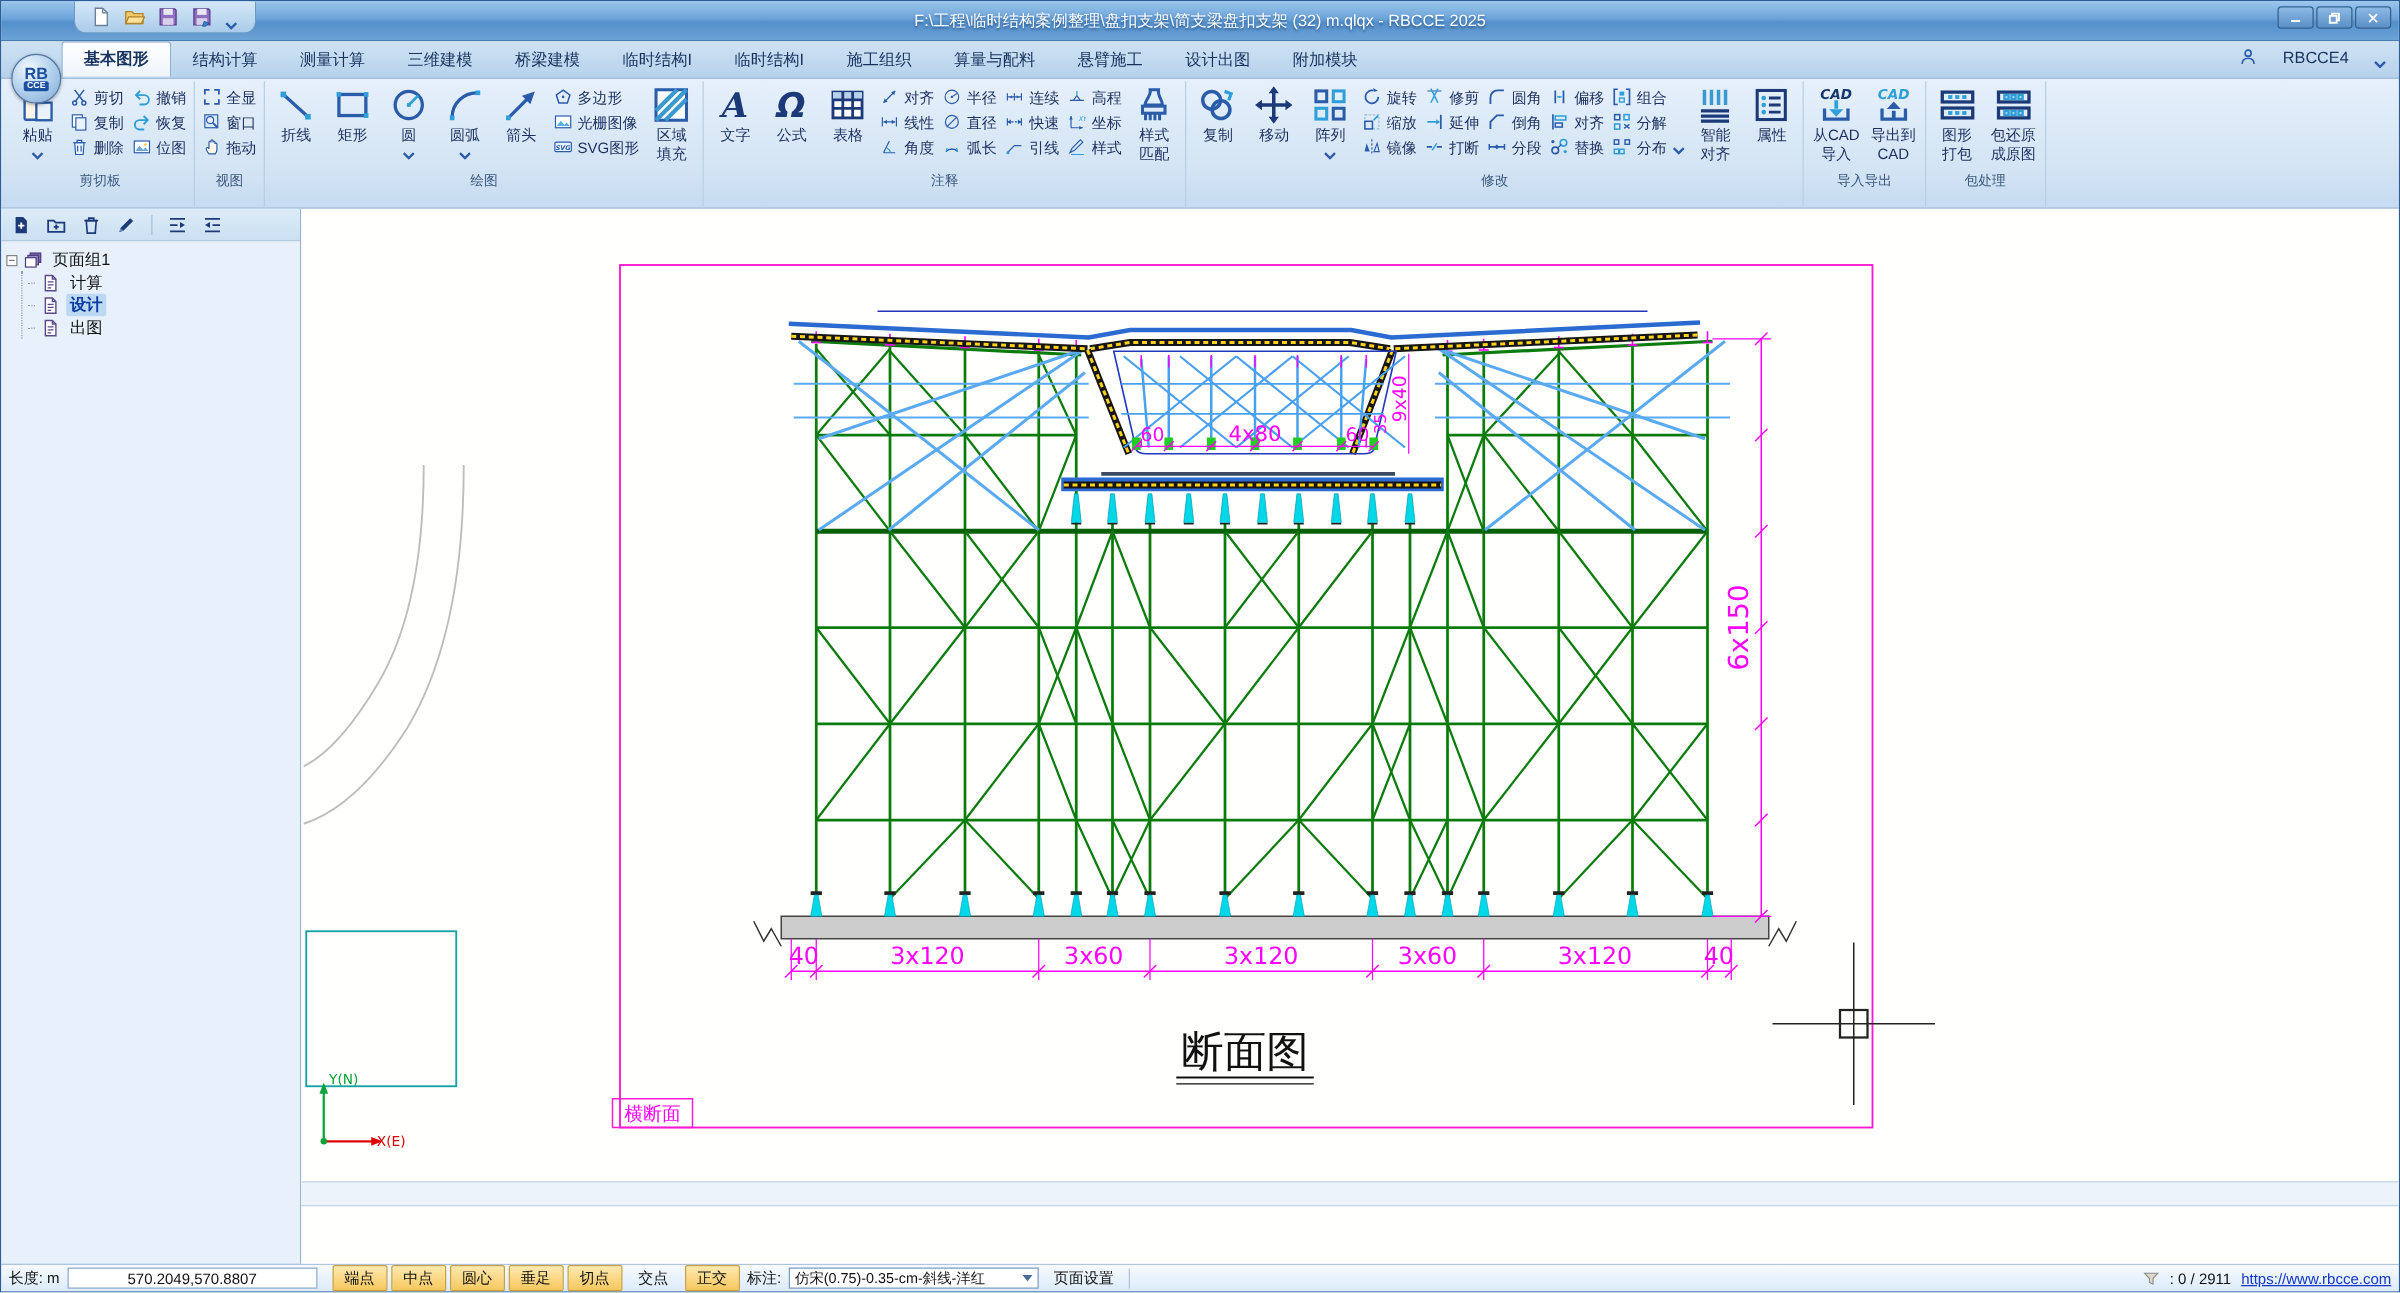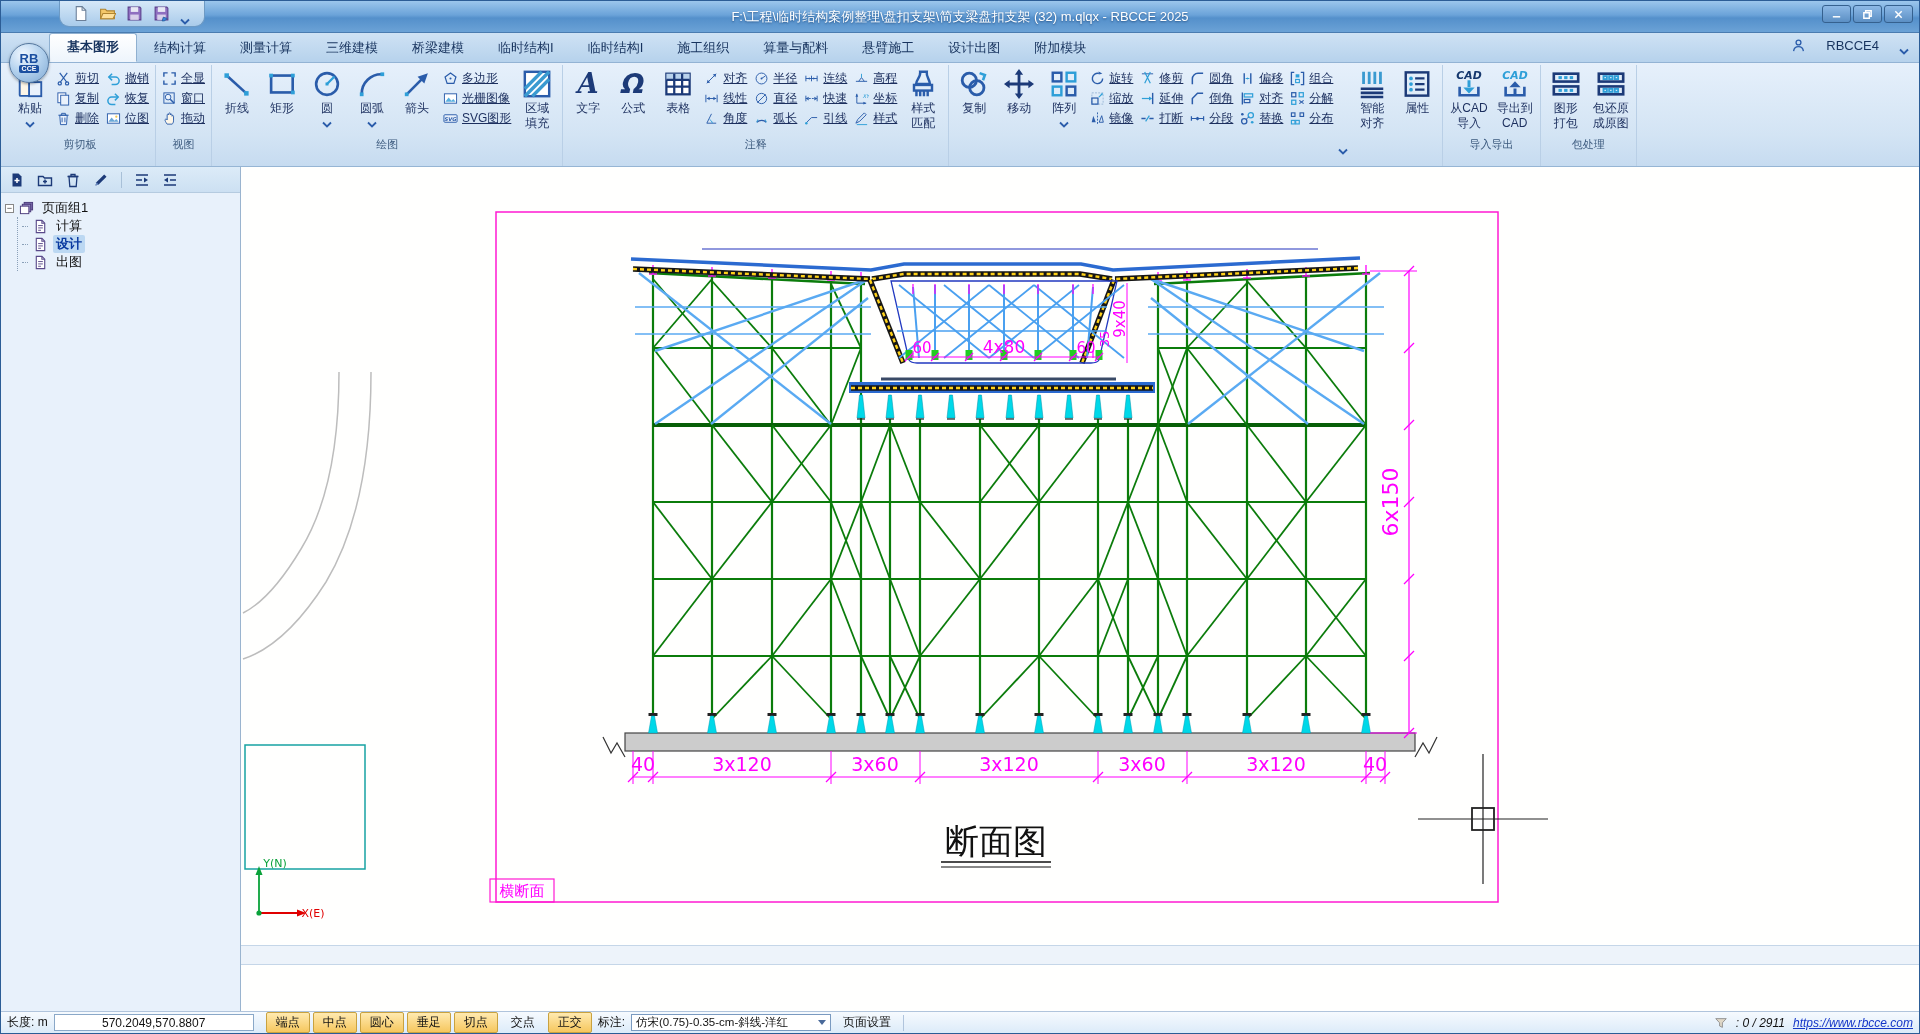--- a/index.html
+++ b/index.html
@@ -48,22 +48,22 @@
     background:linear-gradient(#e6f0fb,#d3e4f4 70%,#c6dbf0);
     border-bottom:1px solid #96b5d4; padding:2px 0 0 4px; }
   .rg { display:flex; flex-direction:column; border-right:1px solid #b9cfe6;
     padding:1px 4px 0; flex:none; }
   .rg-body { flex:1; display:flex; align-items:flex-start; gap:3px; }
   .rg-label { text-align:center; font-size:11px; color:#3c5a7e; padding:1px 0 14px; }
   .bb { display:flex; flex-direction:column; align-items:center; font-size:12px;
     color:#1c2f5e; padding:3px 3px 0; min-width:42px; white-space:nowrap; line-height:15px; }
   .bb .ic { width:30px; height:30px; margin-bottom:2px; }
   .scol { display:flex; flex-direction:column; gap:2px; padding-top:3px; }
-  .sb { display:flex; align-items:center; gap:4px; font-size:12px; color:#1c2f5e;
-    padding:1px 2px; white-space:nowrap; line-height:16px;text-decoration:underline; }
+  .sb { display:flex; gap:4px; font-size:12px; color:#1c2f5e;
+    padding:1px 2px; white-space:nowrap; line-height:16px; }
   .sb .ic { width:15px; height:15px; flex:none; }
   .ic { display:inline-block; }
   .ic svg { width:100%; height:100%; display:block; }
   .chev { width:10px; height:7px; margin-top:1px; }
   .chev svg { width:10px; height:7px; stroke:#2a5caa; stroke-width:1.8; fill:none; }
   .rg-morechev { align-self:flex-end; margin-bottom:18px; }
 
   
   .main { flex:1; display:flex; min-height:0; }
   .sidepanel { width:240px; flex:none; background:#e8f1fb; border-right:1px solid #9ab4cf;
@@ -101,21 +101,21 @@
   .snap { padding:1px 9px; border:1px solid transparent; border-radius:2px; }
   .snap.on { background:linear-gradient(#ffeab0,#f6c75e); border-color:#c9a23f; }
   .snap.off { background:transparent; }
   .ddl { width:200px; height:17px; background:#fff; border:1px solid #7a9ac0;
     display:flex; align-items:center; font-size:11.5px; padding:0 4px; gap:4px; }
   .ddl .txt { flex:1; white-space:nowrap; overflow:hidden; }
   .ddl .arr { width:0; height:0; border-left:4px solid transparent; border-right:4px solid transparent;
     border-top:5px solid #4a6a9a; }
   .flatbtn { padding:1px 6px; }
   .srsep { width:1px; height:16px; background:#b0c4dc; }
-  .s-right { margin-left:auto; display:flex; align-items:flex-end; gap:8px;font-style:italic; }
+  .s-right { margin-left:auto; display:flex; align-items:flex-end; gap:8px; }
   .s-right .ic { width:14px; height:14px; }
   .weblink { color:#1436c8; text-decoration:underline; }
 </style>
 </head>
 <body>
 
 <div class="window">
 
   <div class="titlebar">
     <div class="logo">
@@ -791,20 +791,21 @@
                 <rect x="2" y="1.8" width="12" height="12.4" fill="none" stroke="#1c3a78" stroke-width="1.3"></rect>
                 <circle cx="4.8" cy="5" r="1" fill="#2e9fd8"></circle>
                 <circle cx="4.8" cy="8" r="1" fill="#2e9fd8"></circle>
                 <circle cx="4.8" cy="11" r="1" fill="#2e9fd8"></circle>
                 <path d="M7 5h5M7 8h5M7 11h5" stroke="#1c3a78" stroke-width="1.2"></path>
               </svg>
             </i>
             <span>属性</span>
           </div>
       </div>
+      <div class="rg-label">修改</div>
     </div>
 
     <div class="rg">
       <div class="rg-body">
         <div class="bb">
             <i class="ic">
               <svg viewBox="0 0 16 16">
                 <text x="8" y="5.5" font-size="5.8" text-anchor="middle" fill="#16386e" font-weight="bold" font-family="DejaVu Sans,sans-serif">CAD</text>
                 <path d="M3 9.5V14h10V9.5" fill="none" stroke="#2a5caa" stroke-width="1.4"></path>
                 <path d="M8 6v3.6" stroke="#2e9fd8" stroke-width="1.6"></path>

